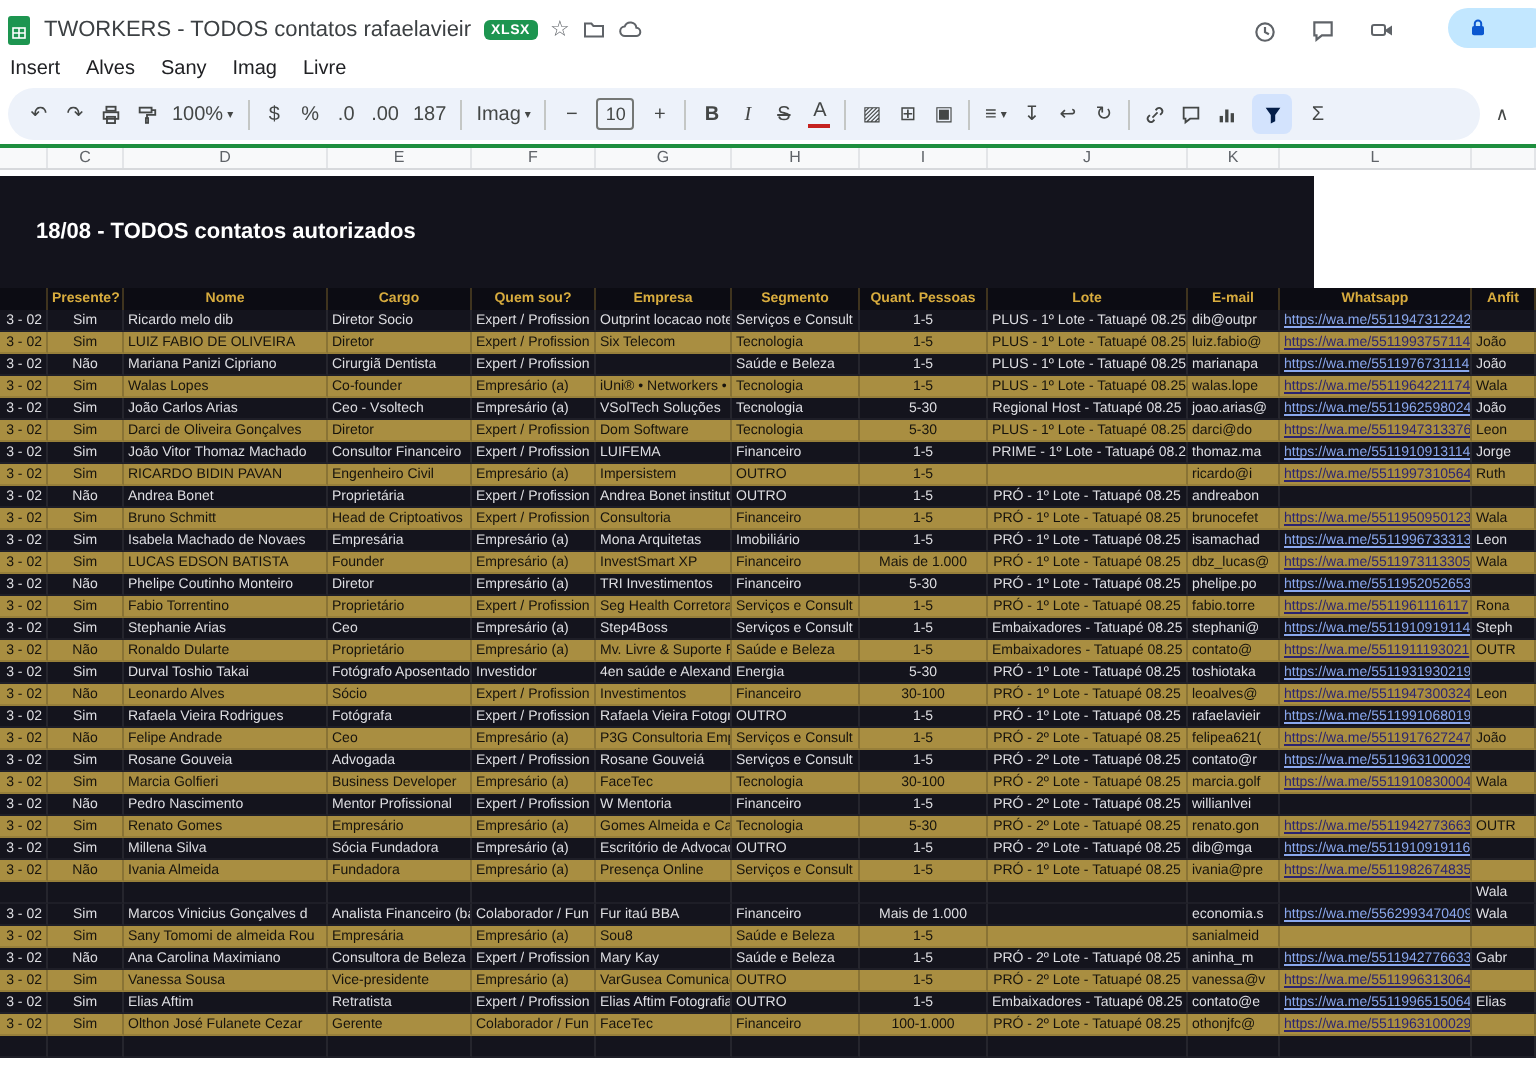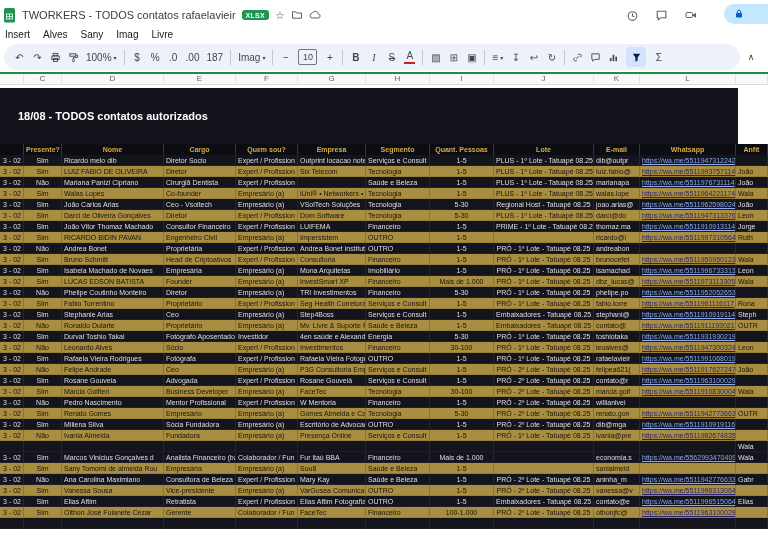--- a/index.html
+++ b/index.html
@@ -31,21 +31,21 @@
   .clr{border-bottom:2px solid #c5221f;height:12px;line-height:10px;}
   .filter-active{background:#d3e3fd;border-radius:4px;width:20px;height:20px;}
   .collapse{width:22px;text-align:center;color:#444746;font-size:9px;}
   
   :root{--cols:24px 38px 102px 72px 62px 68px 64px 64px 100px 46px 96px 32px;}
   .letters{display:grid;grid-template-columns:var(--cols);height:13px;background:#f8f9fa;
            border-top:2px solid #1e8e3e;border-bottom:1px solid #d7d9dc;box-sizing:border-box;}
   .letter{font-size:8px;color:#5f6368;text-align:center;line-height:10px;border-right:1px solid #e3e5e8;}
   .gap{height:3px;background:#fff;}
   .banner{height:56px;display:flex;}
-  .banner-dark{width:738px;background:#13131c;color:#fff;font-weight:bold;font-size:11px;
+  .banner-dark{width:657px;background:#13131c;color:#fff;font-weight:bold;font-size:11px;
                display:flex;align-items:center;padding-left:18px;box-sizing:border-box;}
   .banner-white{flex:1;background:#fff;}
   .row{display:grid;grid-template-columns:var(--cols);height:11px;}
   .cell{font-size:7px;line-height:11px;padding:0 2px;overflow:hidden;white-space:nowrap;box-sizing:border-box;}
   .row.head{background:#0c0c13;color:#d8ac3e;font-weight:bold;}
   .row.head .cell{border-right:1px solid rgba(216,172,62,.25);text-align:center;}
   .row.dark{background:#14141d;color:#dfdfe3;}
   .row.dark .cell{border-right:1px solid rgba(255,255,255,.07);border-bottom:1px solid rgba(255,255,255,.045);}
   .row.gold{background:#a98e41;color:#16130d;}
   .row.gold .cell{border-right:1px solid rgba(0,0,0,.18);border-bottom:1px solid rgba(0,0,0,.1);}

